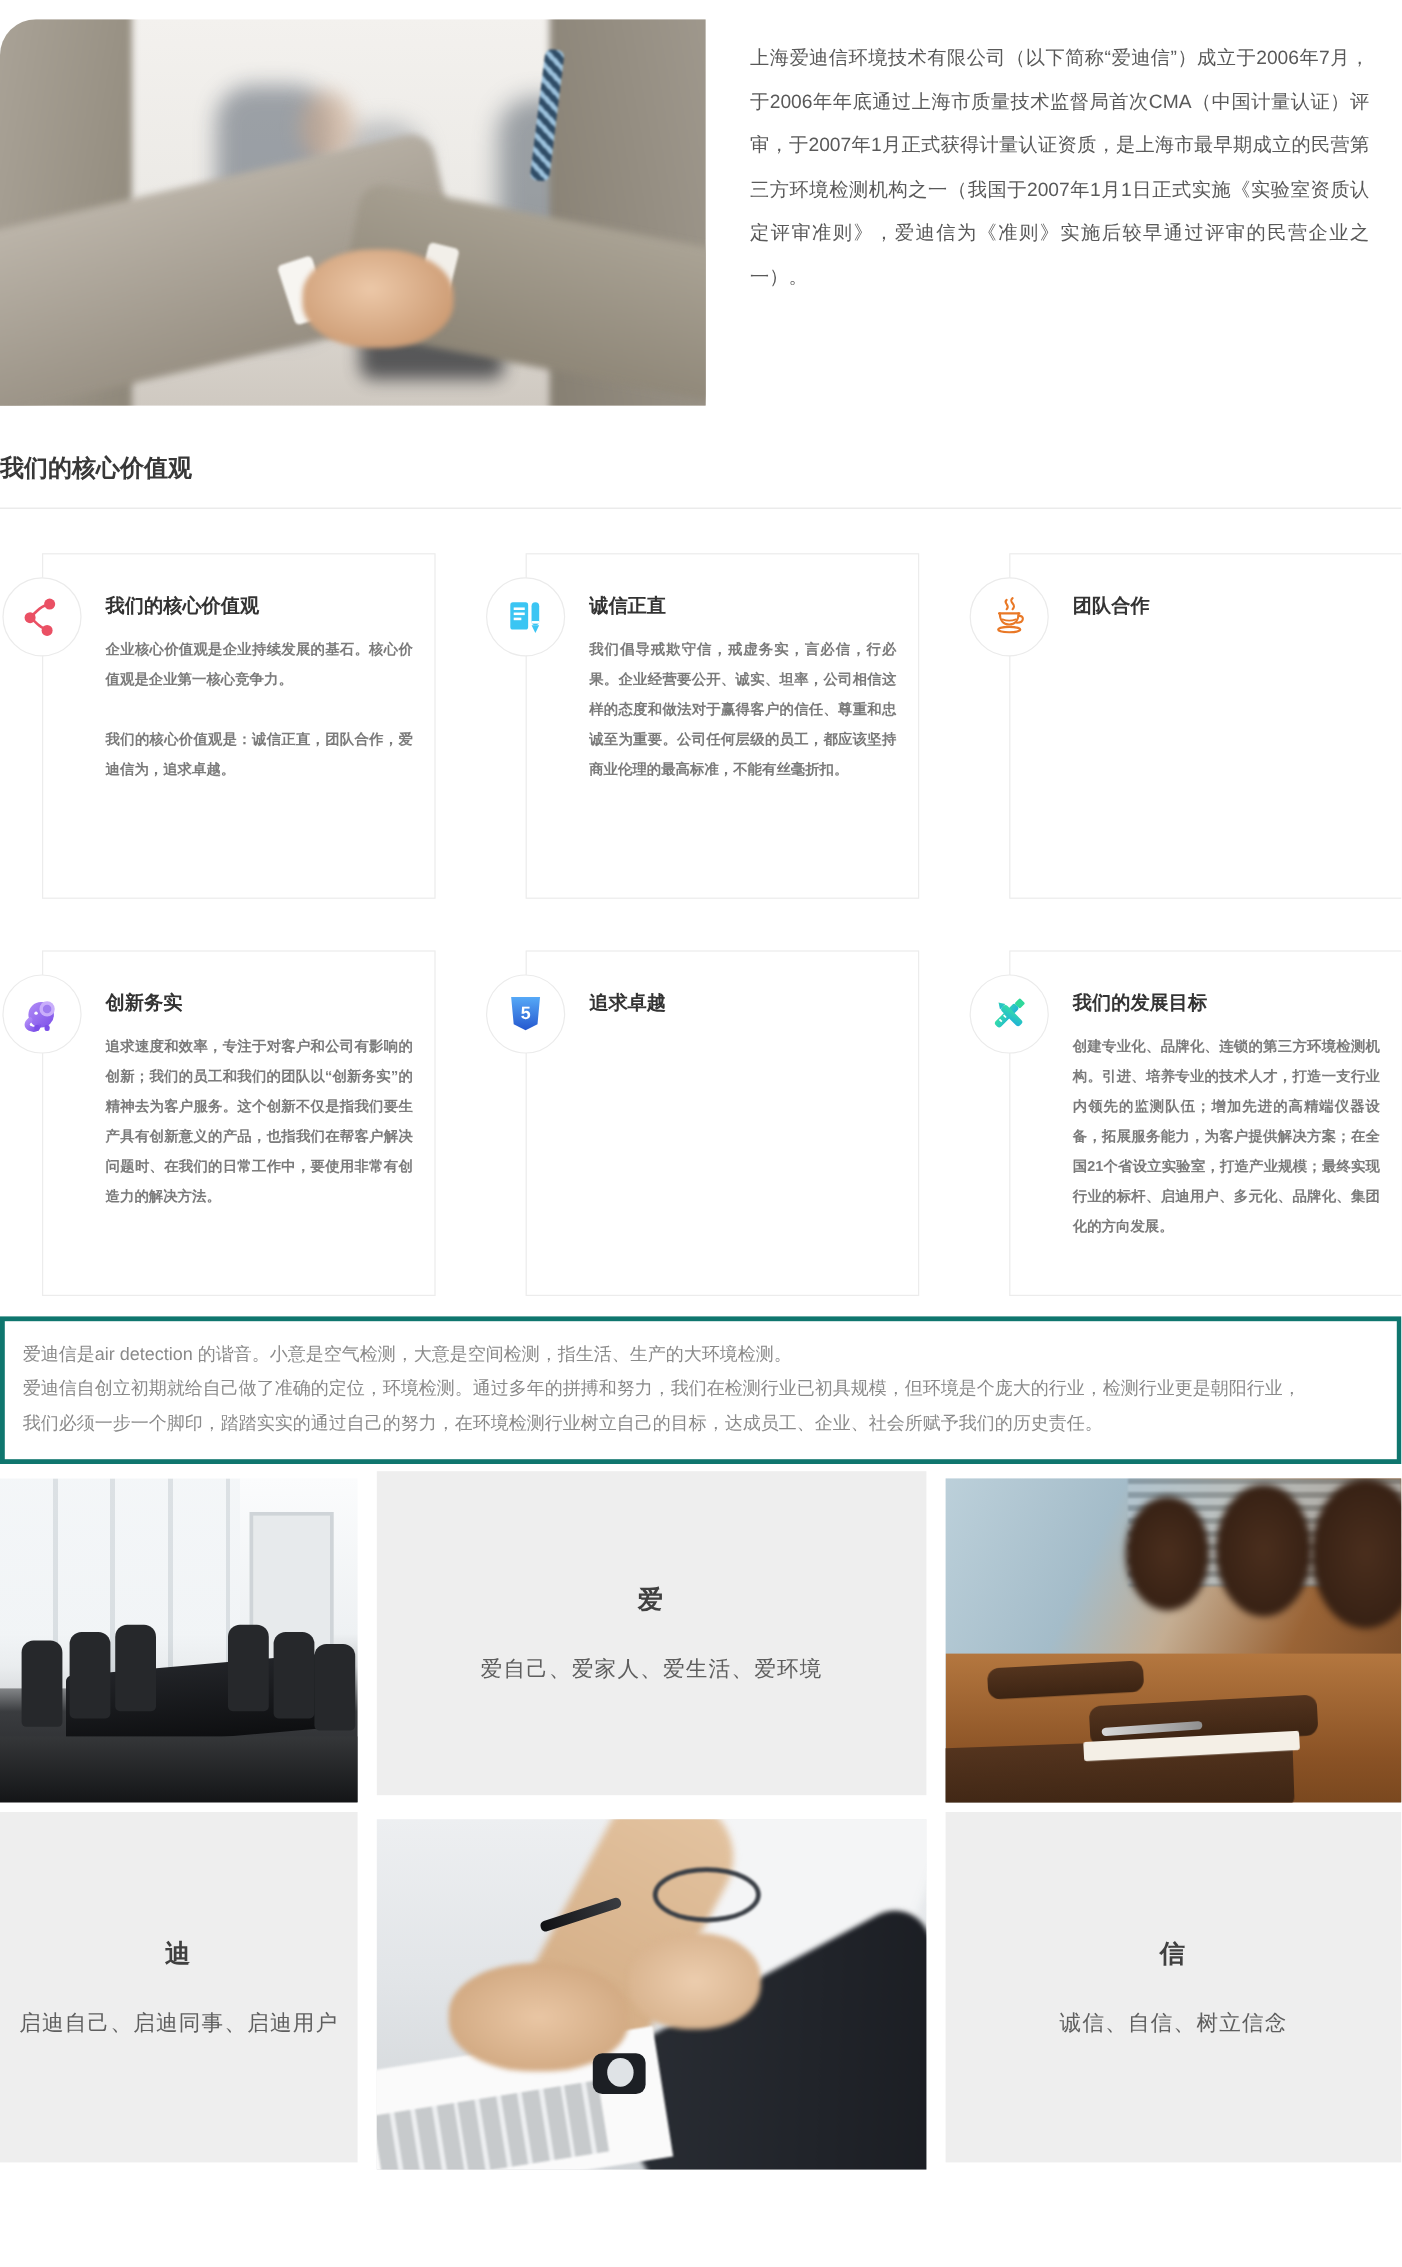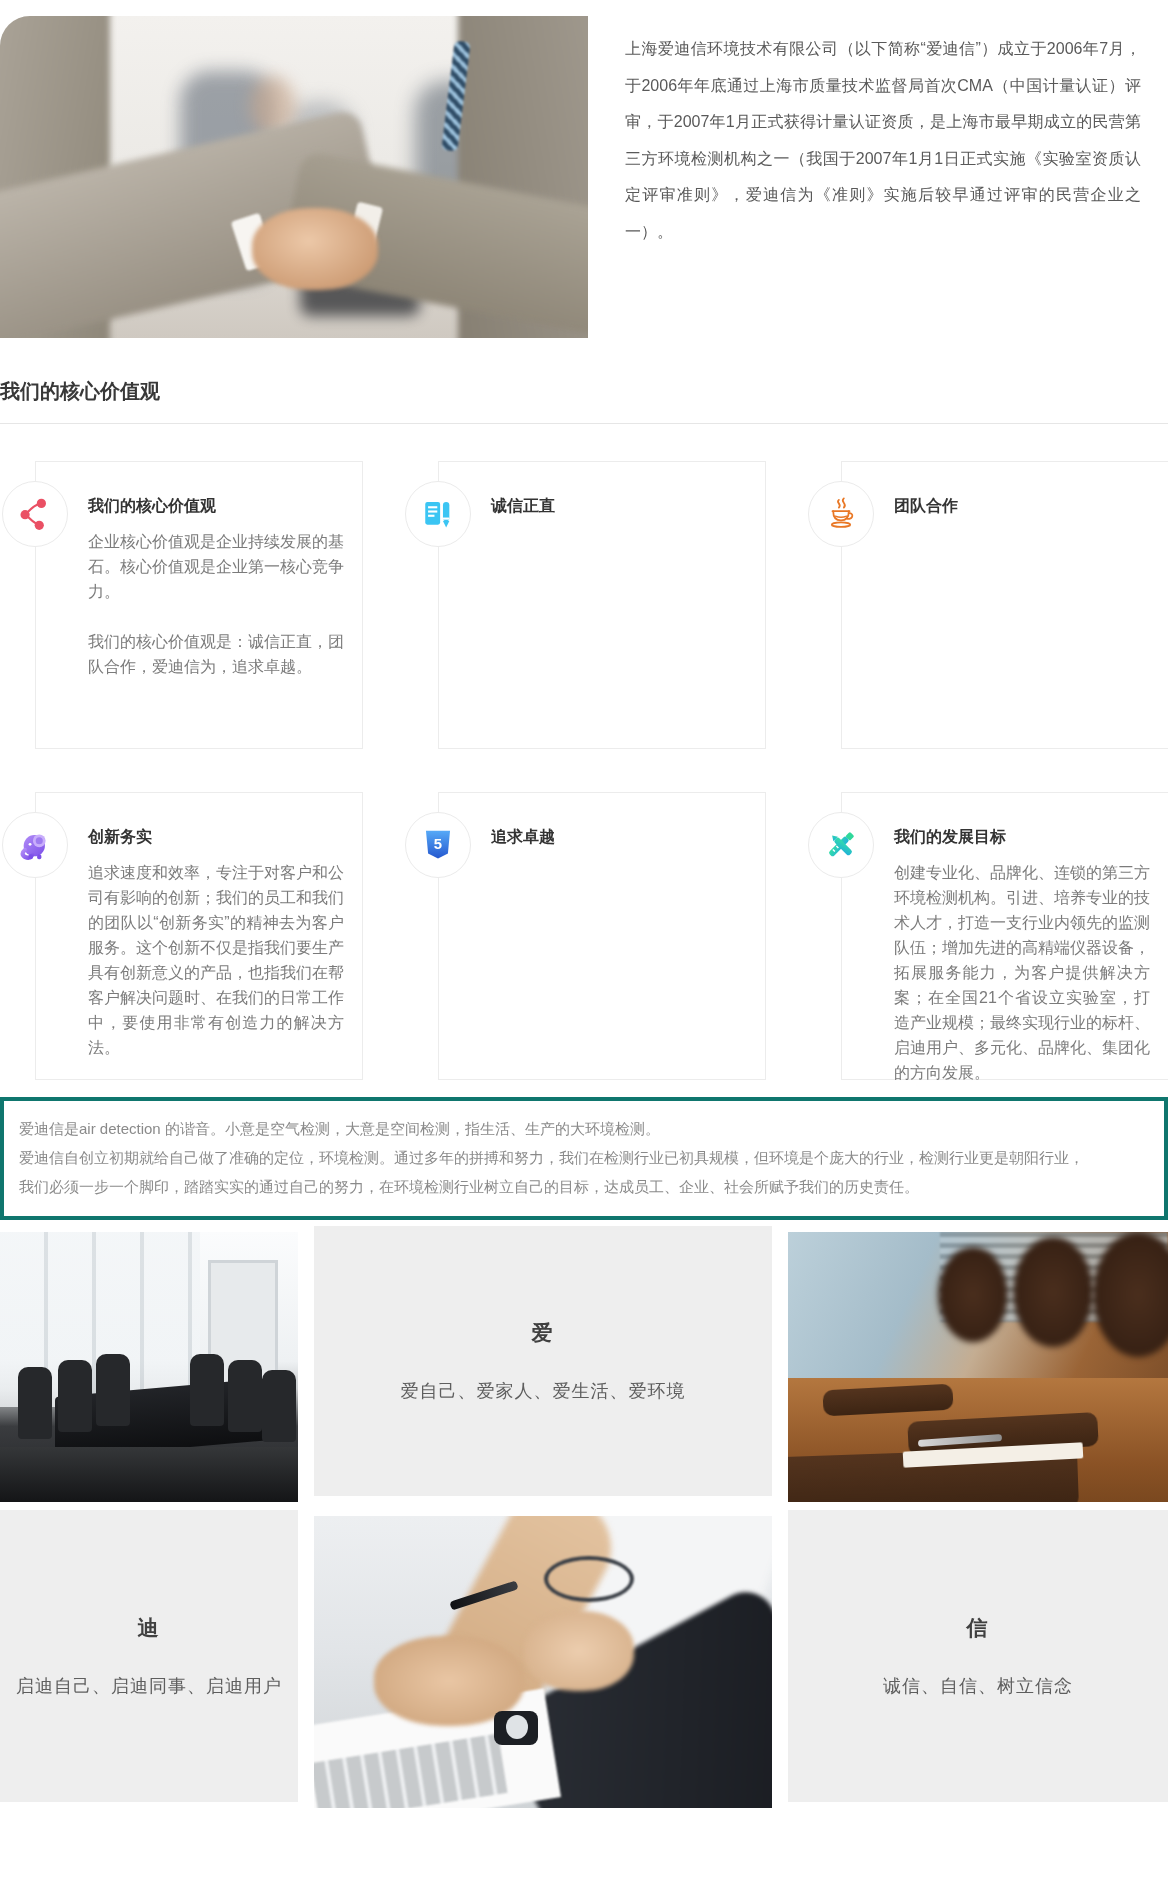--- a/index.html
+++ b/index.html
@@ -37,21 +37,21 @@
   .divider { height:1px; background:#e6e6e6; margin-top:19px; }
 
   
   .cards { display:grid; grid-template-columns:repeat(3,328px); column-gap:75px; row-gap:43px;
     margin:37px 0 0 35px; }
   .card { position:relative; height:288px; background:#fff; border:1px solid #ececec;
     padding:34px 18px 0 52px; }
   .icon-circle { position:absolute; left:-34px; top:19px; width:66px; height:66px; border-radius:50%;
     background:#fff; border:1px solid #ebebeb; display:flex; align-items:center; justify-content:center; }
   .card h3 { margin:0 0 13px 0; font-size:16px; font-weight:bold; color:#333; line-height:20px; }
-  .card p { margin:0 0 25px 0; font-size:16px; color:#7b7b7b; line-height:25px; text-align:justify; }
+  .card p { margin:0 0 25px 0; font-size:12px; color:#7b7b7b; line-height:25px; text-align:justify;font-weight:bold; }
 
   
   .sec-head-2 { margin-top:56px; }
   .logo-box { margin-top:17px; border:4px solid #0f766e; padding:13px 10px 15px 15px; }
   .logo-box div { font-size:15px; color:#8a8a8a; line-height:29px; }
 
   
   .vgrid { display:grid; grid-template-columns:298px 458px 380px; grid-template-rows:270px 292px;
     column-gap:16px; row-gap:14px; margin-top:12px; }
   .cell { position:relative; overflow:hidden; }
@@ -150,20 +150,21 @@
           <rect x="6" y="7" width="21" height="32" rx="3" fill="#3bc5f3"></rect>
           <rect x="10" y="13" width="13" height="3" fill="#fff"></rect>
           <rect x="10" y="19" width="13" height="3" fill="#fff"></rect>
           <rect x="10" y="25" width="9" height="3" fill="#fff"></rect>
           <rect x="31" y="7" width="9" height="27" rx="4.5" fill="#3bc5f3"></rect>
           <rect x="31" y="29" width="9" height="3" fill="#fff"></rect>
           <path d="M31,34 h9 l-4.5,9 z" fill="#3bc5f3"></path>
         </svg>
       </div>
       <h3>诚信正直</h3>
+      <p>我们倡导戒欺守信，戒虚务实，言必信，行必果。企业经营要公开、诚实、坦率，公司相信这样的态度和做法对于赢得客户的信任、尊重和忠诚至为重要。公司任何层级的员工，都应该坚持商业伦理的最高标准，不能有丝毫折扣。</p>
     </div>
 
     <div class="card">
       <div class="icon-circle">
         <svg width="34" height="34" viewBox="0 0 48 48">
           <path d="M21,4 c-5,4 5,6 0,11" stroke="#e97826" stroke-width="2.5" fill="none" stroke-linecap="round"></path>
           <path d="M28,2 c-6,5 6,7 0,13" stroke="#e97826" stroke-width="2.5" fill="none" stroke-linecap="round"></path>
           <path d="M12,20 h24" stroke="#e97826" stroke-width="2.5" fill="none" stroke-linecap="round"></path>
           <path d="M13,20 c0,8 4,13 11,13 c7,0 11,-5 11,-13" stroke="#e97826" stroke-width="2.5" fill="none" stroke-linecap="round"></path>
           <path d="M35,23 c7,-1 7,8 -2,8" stroke="#e97826" stroke-width="2.5" fill="none" stroke-linecap="round"></path>

